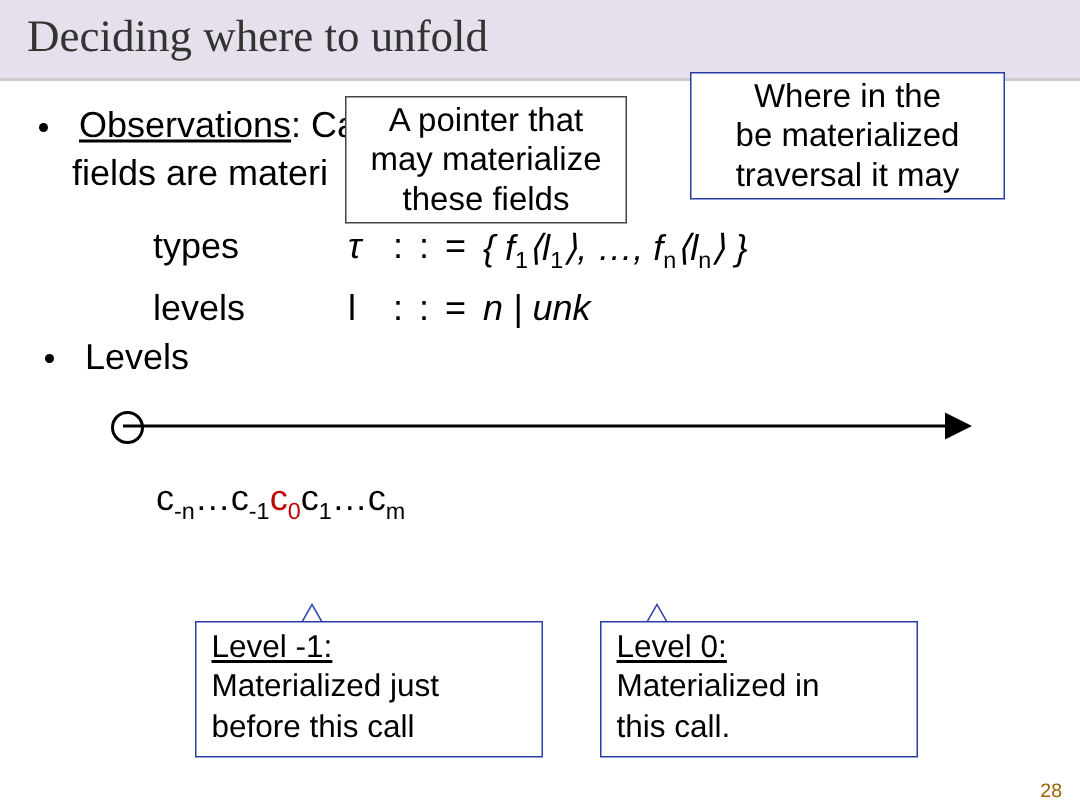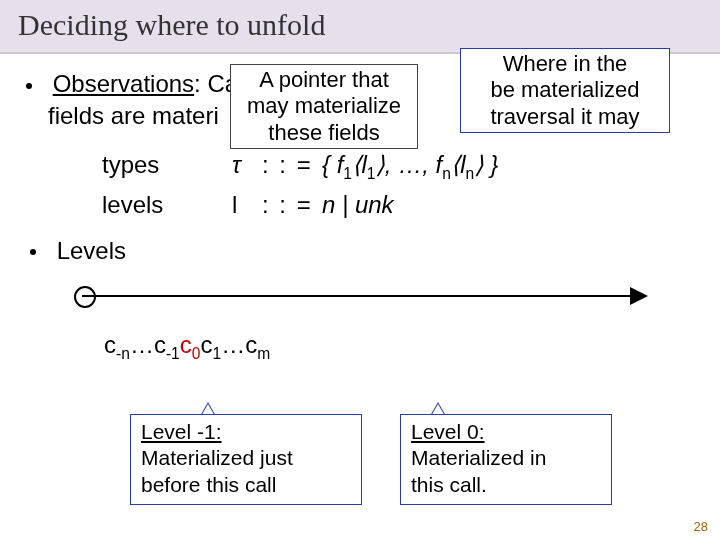--- a/index.html
+++ b/index.html
@@ -61,21 +61,21 @@
     box-sizing: border-box;
   }
   .callout.blue { border-color: #2a3da5; }
 
   .grammar {
     display: grid;
     grid-template-columns: 130px 30px 60px auto;
     row-gap: 8px;
     font-size: 24px;
     margin-left: 80px;
-    margin-bottom: 18px;
+    margin-bottom: 5px;
   }
   .grammar .label { color: #000; }
   .grammar .sym { font-style: italic; }
   .grammar .op { letter-spacing: 2px; }
   .grammar .rhs { font-style: italic; }
   .sub { font-size: 0.65em; vertical-align: sub; font-style: normal; }
 
   .levels-bullet {
     font-size: 24px;
     margin-left: 4px;

